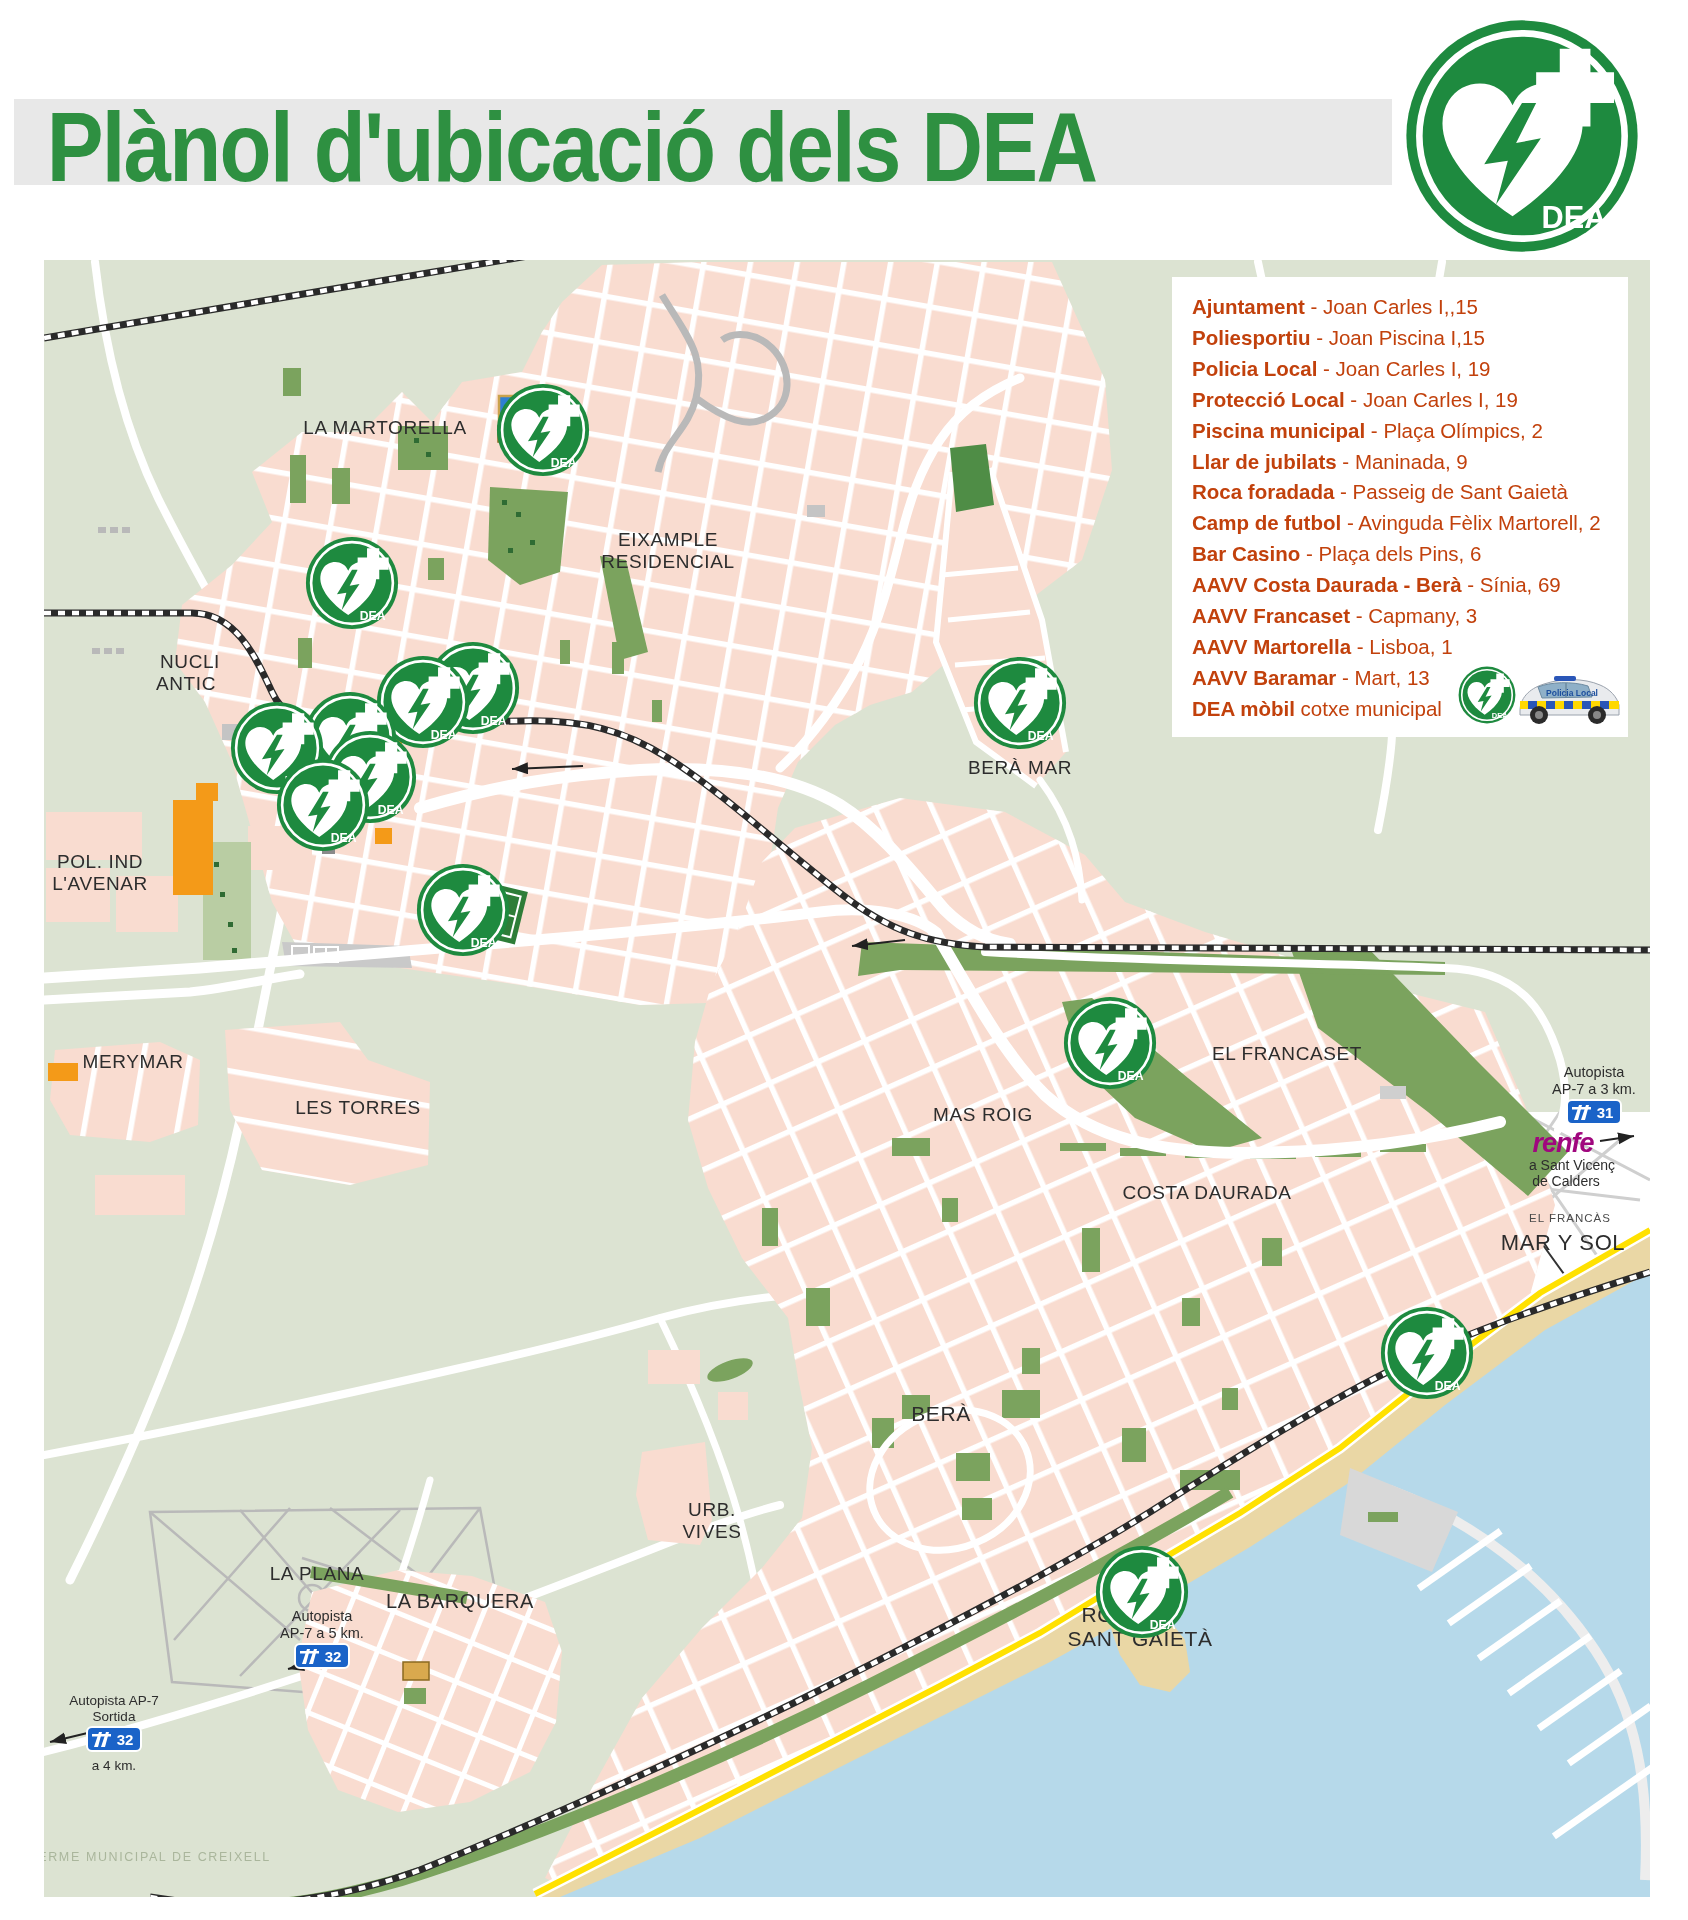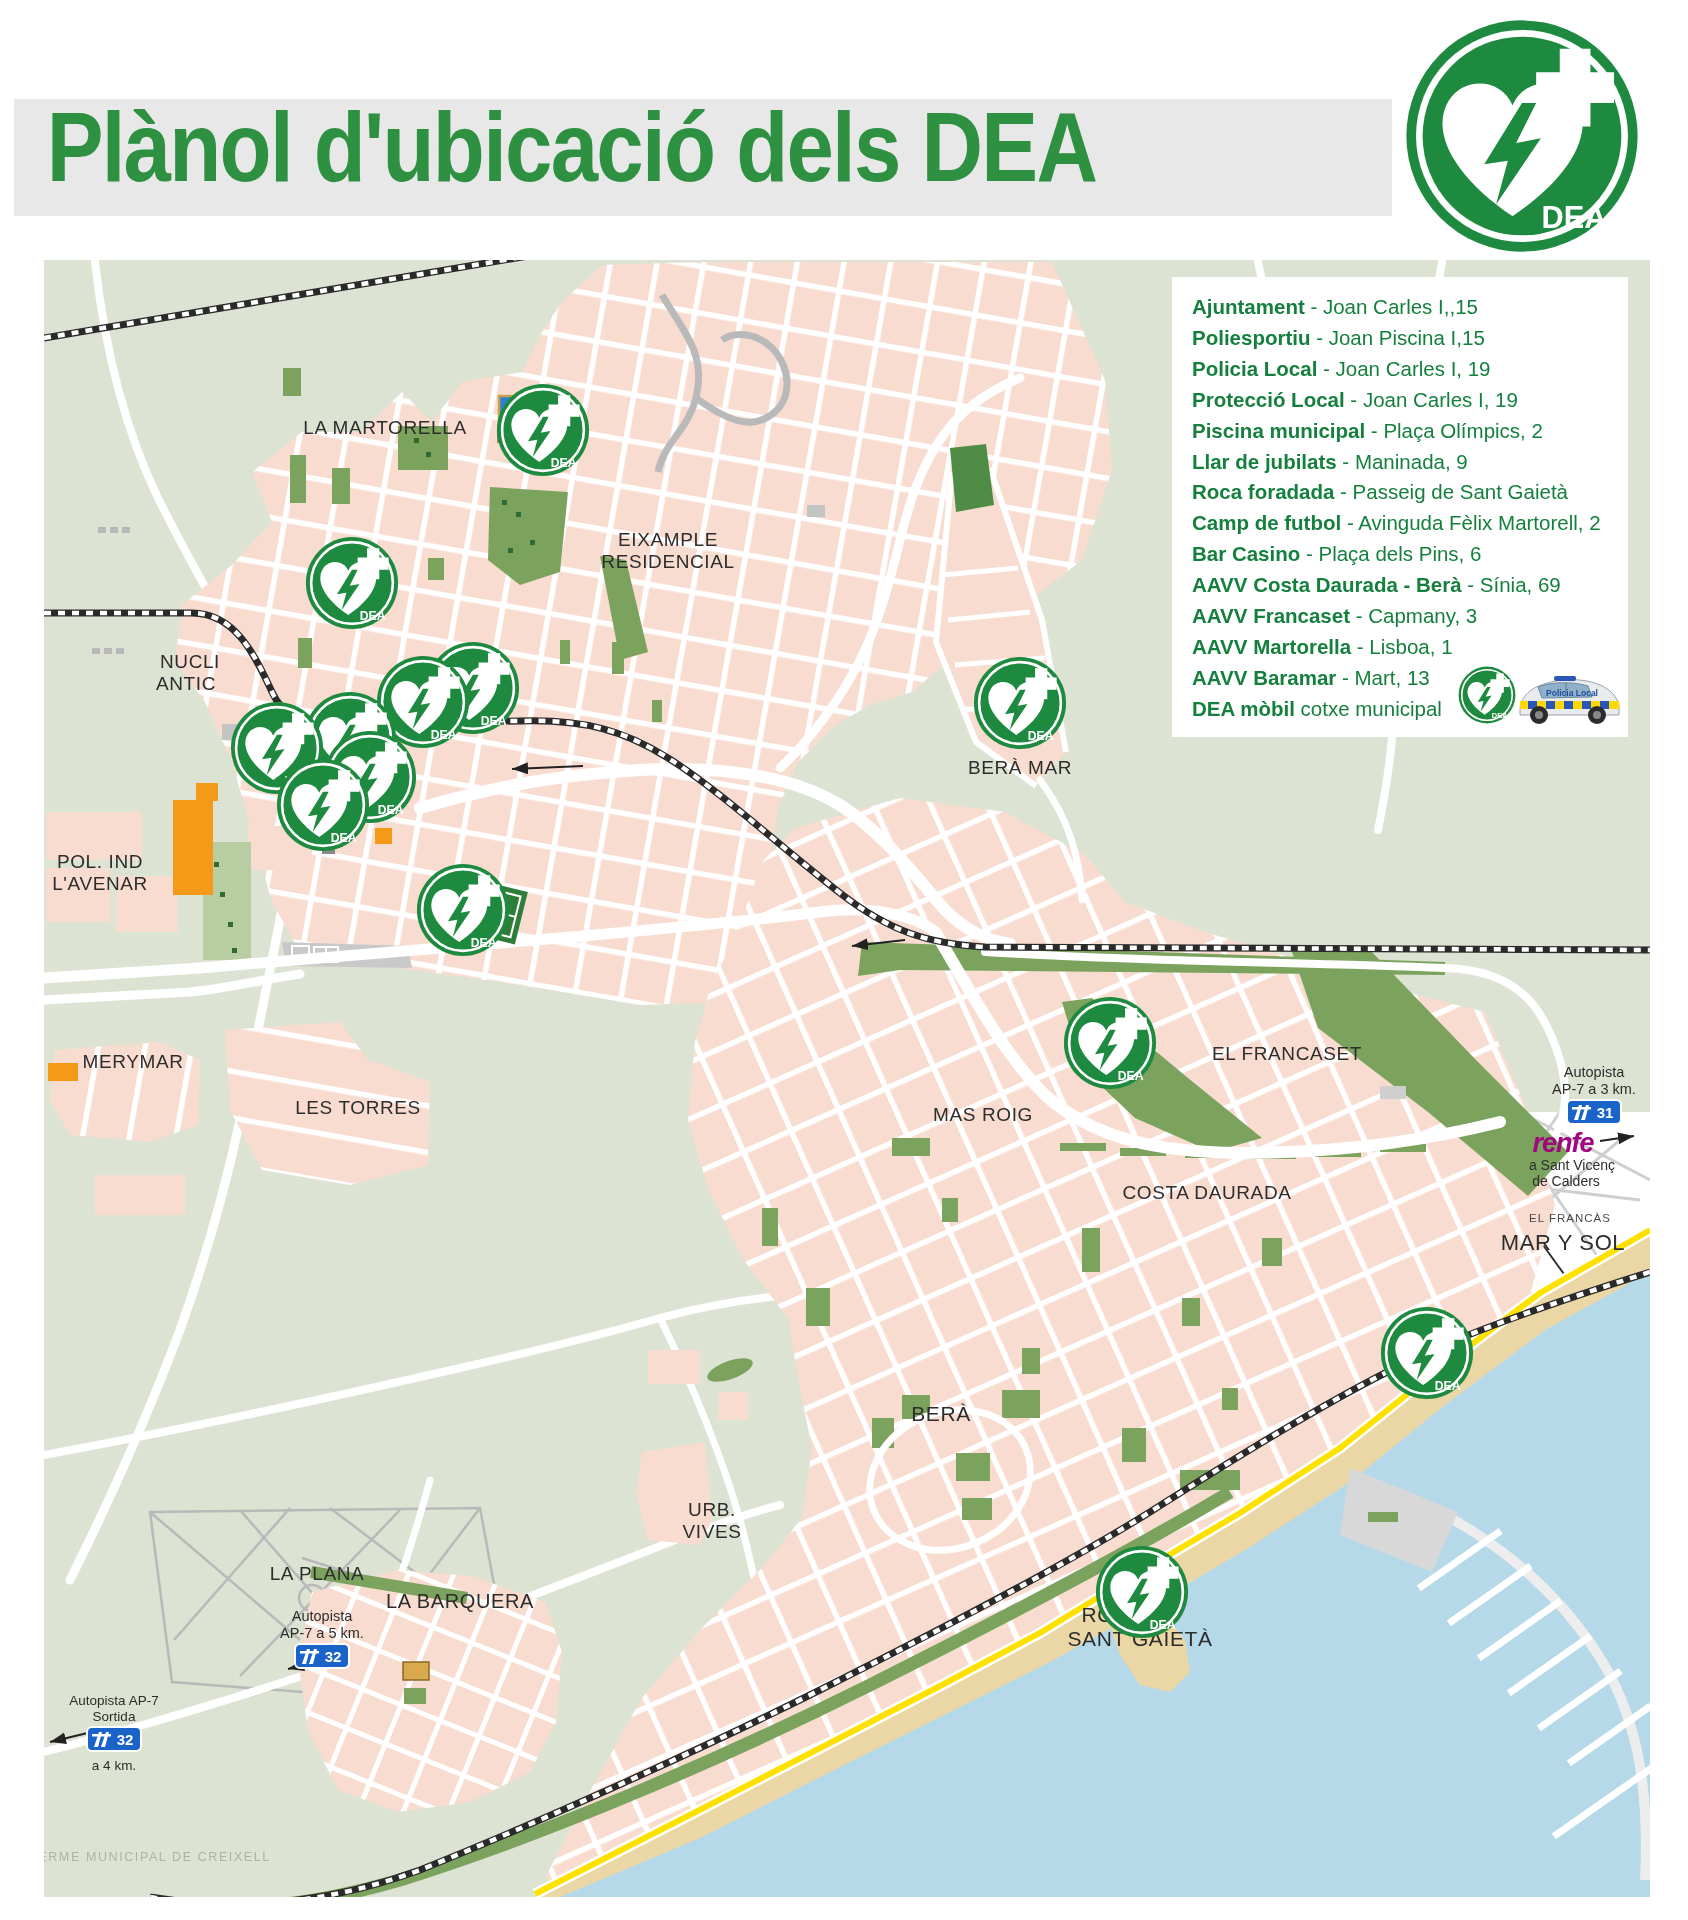--- a/index.html
+++ b/index.html
@@ -1,23 +1,23 @@
 <!DOCTYPE html>
 <html><head>
 <meta charset="utf-8">
 <style>
   html,body{margin:0;padding:0;background:#fff;}
   .page{position:relative;width:1688px;height:1920px;background:#fff;overflow:hidden;
         font-family:"Liberation Sans","DejaVu Sans",sans-serif;}
-  .titlebar{position:absolute;left:14px;top:99px;width:1378px;height:117px;background:#e8e8e8;}
+  .titlebar{position:absolute;left:14px;top:99px;width:1378px;height:86px;background:#e8e8e8;}
   .titlebar h1{margin:0;padding-left:38px;font-size:99px;line-height:95px;font-weight:bold;
         color:#2e9041;transform:scaleX(.86);transform-origin:0 50%;white-space:nowrap;letter-spacing:-2px;}
   .logo{position:absolute;left:1404px;top:18px;width:236px;height:236px;}
   .legend{position:absolute;left:1172px;top:277px;width:456px;height:460px;background:#fff;
-        box-sizing:border-box;padding:15px 0 0 20px;font-size:20.5px;line-height:30.9px;color:#15803d;}
+        box-sizing:border-box;padding:15px 0 0 20px;font-size:20.5px;line-height:30.9px;color:#c2410c;}
   .legend .b{font-weight:bold;}
   .legend-art{position:absolute;left:282px;top:382px;width:170px;height:74px;}
   .mapsvg{position:absolute;left:0;top:0;}
   text{font-family:"Liberation Sans","DejaVu Sans",sans-serif;}
   .ml{fill:#2d2d2d;font-size:19px;letter-spacing:.6px;}
   .mlsm{fill:#2d2d2d;font-size:14px;}
   .mlxs{fill:#4a4a4a;font-size:11.5px;letter-spacing:1px;}
   .mlgray{fill:#aab69c;font-size:12.5px;letter-spacing:1.6px;}
   .signtxt{fill:#2d2d2d;font-size:14.5px;}
   .signnum{fill:#fff;font-size:15px;font-weight:bold;}

